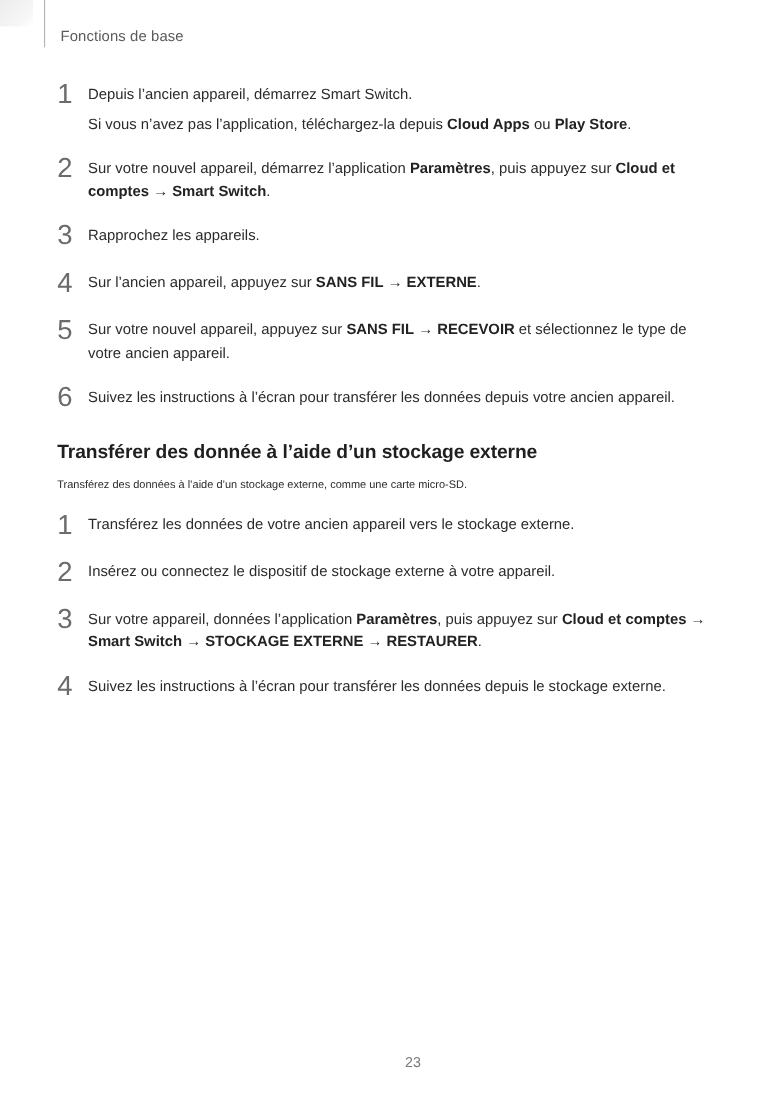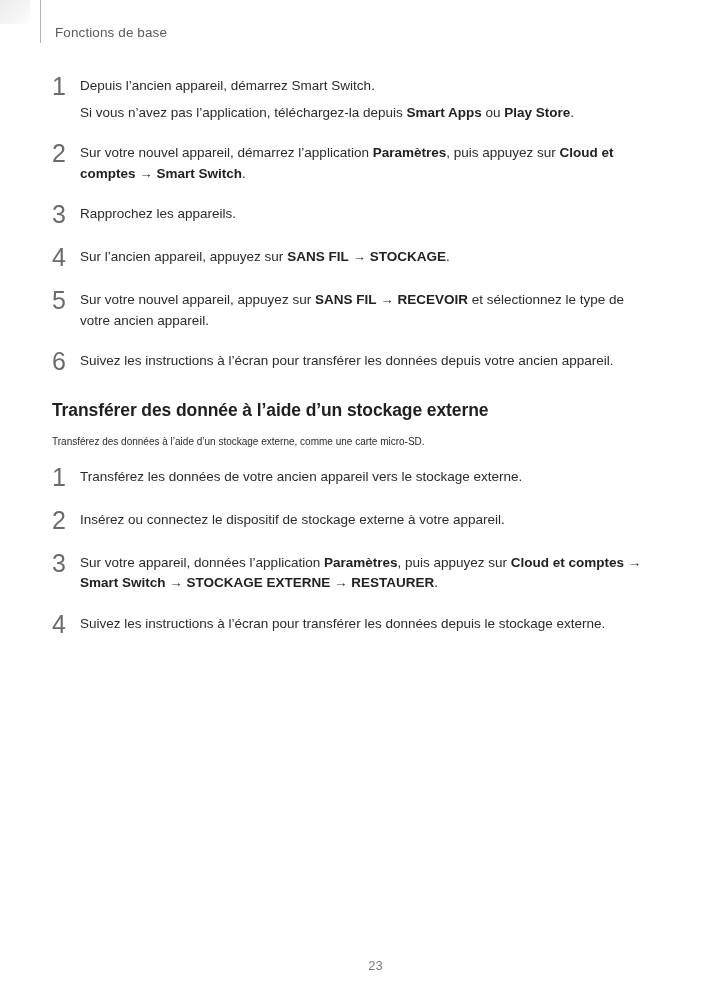--- a/index.html
+++ b/index.html
@@ -77,39 +77,39 @@
   <div class="header-rule"></div>
   <div class="running-header">Fonctions de base</div>
 
   <div class="content">
 
     <div>
         <div class="step">
           <div class="step-number">1</div>
           <div class="step-body">
             <p><span>Depuis l’ancien appareil, démarrez Smart Switch.</span></p>
-            <p><span>Si vous n’avez pas l’application, téléchargez-la depuis </span><b>Smart Apps</b><span> ou </span><b>Play Store</b><span>.</span></p>
+            <p><span>Si vous n’avez pas l’application, téléchargez-la depuis </span><b>Cloud Apps</b><span> ou </span><b>Play Store</b><span>.</span></p>
           </div>
         </div>
         <div class="step">
           <div class="step-number">2</div>
           <div class="step-body">
             <p><span>Sur votre nouvel appareil, démarrez l’application </span><b>Paramètres</b><span>, puis appuyez sur </span><b>Cloud et comptes</b><span> → </span><b>Smart Switch</b><span>.</span></p>
           </div>
         </div>
         <div class="step">
           <div class="step-number">3</div>
           <div class="step-body">
             <p><span>Rapprochez les appareils.</span></p>
           </div>
         </div>
         <div class="step">
           <div class="step-number">4</div>
           <div class="step-body">
-            <p><span>Sur l’ancien appareil, appuyez sur </span><b>SANS FIL</b><span> → </span><b>STOCKAGE</b><span>.</span></p>
+            <p><span>Sur l’ancien appareil, appuyez sur </span><b>SANS FIL</b><span> → </span><b>EXTERNE</b><span>.</span></p>
           </div>
         </div>
         <div class="step">
           <div class="step-number">5</div>
           <div class="step-body">
             <p><span>Sur votre nouvel appareil, appuyez sur </span><b>SANS FIL</b><span> → </span><b>RECEVOIR</b><span> et sélectionnez le type de votre ancien appareil.</span></p>
           </div>
         </div>
         <div class="step">
           <div class="step-number">6</div>

